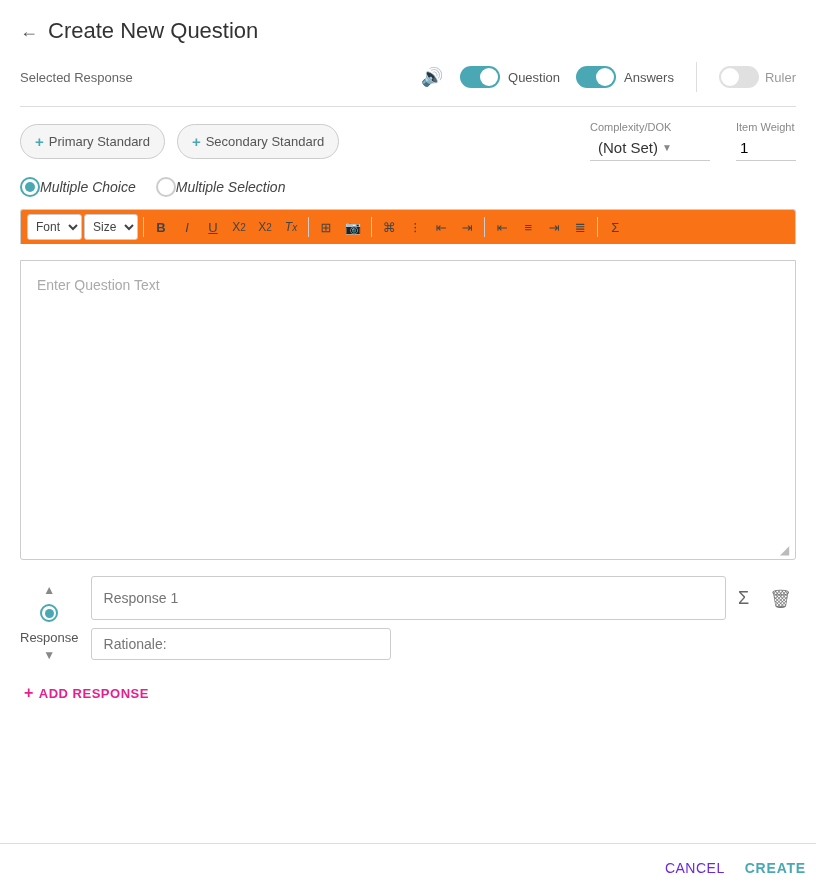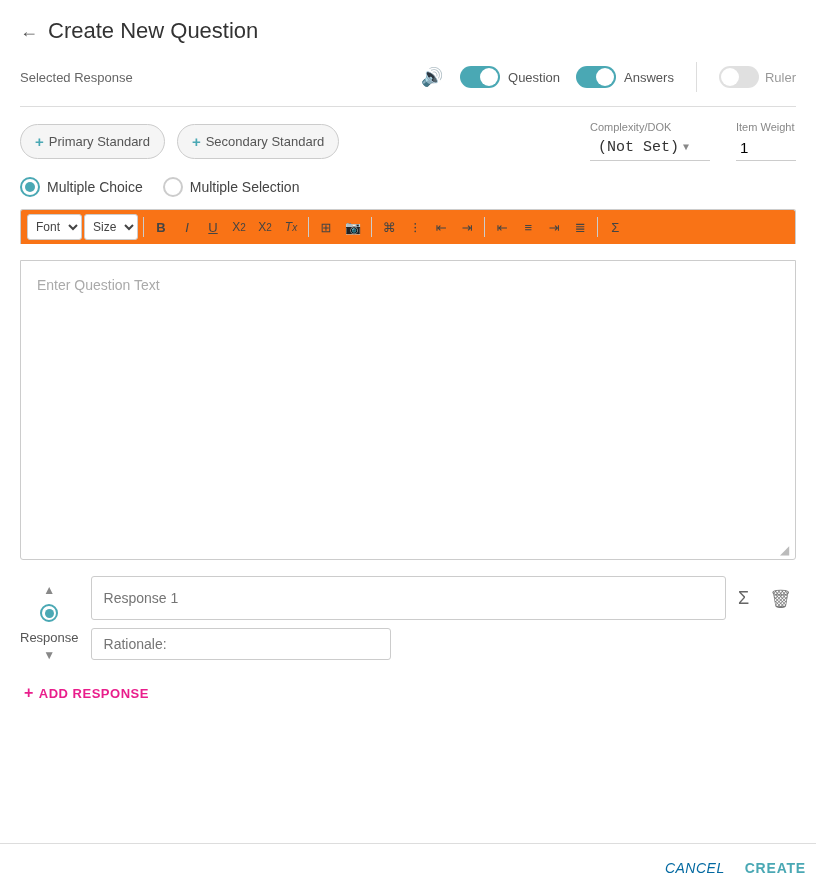--- a/index.html
+++ b/index.html
@@ -146,21 +146,20 @@
     .complexity-value {
       display: flex;
       align-items: center;
       gap: 4px;
       font-size: 15px;
       color: #333;
       padding: 4px 8px;
       border-bottom: 1px solid #ccc;
       cursor: pointer;
       min-width: 120px;
-      font-family: Liberation Mono, monospace;
     }
     .complexity-arrow { font-size: 10px; color: #888; }
 
     .item-weight-box {
       display: flex;
       flex-direction: column;
       gap: 2px;
       margin-left: 14px;
     }
     .item-weight-label {
@@ -179,22 +178,22 @@
     
     .question-type-row {
       display: flex;
       align-items: center;
       gap: 20px;
       margin-bottom: 12px;
     }
     .radio-option {
       display: flex;
       align-items: center;
-      gap: 7px;
-      cursor: pointer;
+      cursor: pointer;
+      font-style: italic;
     }
     .radio-circle {
       width: 20px;
       height: 20px;
       border-radius: 50%;
       border: 2px solid #ccc;
       display: flex;
       align-items: center;
       justify-content: center;
     }
@@ -409,24 +408,23 @@
       position: fixed;
       bottom: 0;
       width: 816px;
       background: #fff;
     }
     .cancel-btn {
       background: none;
       border: none;
       cursor: pointer;
       font-size: 14px;
-      color: #0369a1;
+      color: #6d28d9;
       font-weight: 500;
       letter-spacing: 0.5px;
-      font-style: italic;
     }
     .create-btn {
       background: none;
       border: none;
       cursor: pointer;
       font-size: 14px;
       color: #4aa8b4;
       font-weight: 700;
       letter-spacing: 0.8px;
     }

